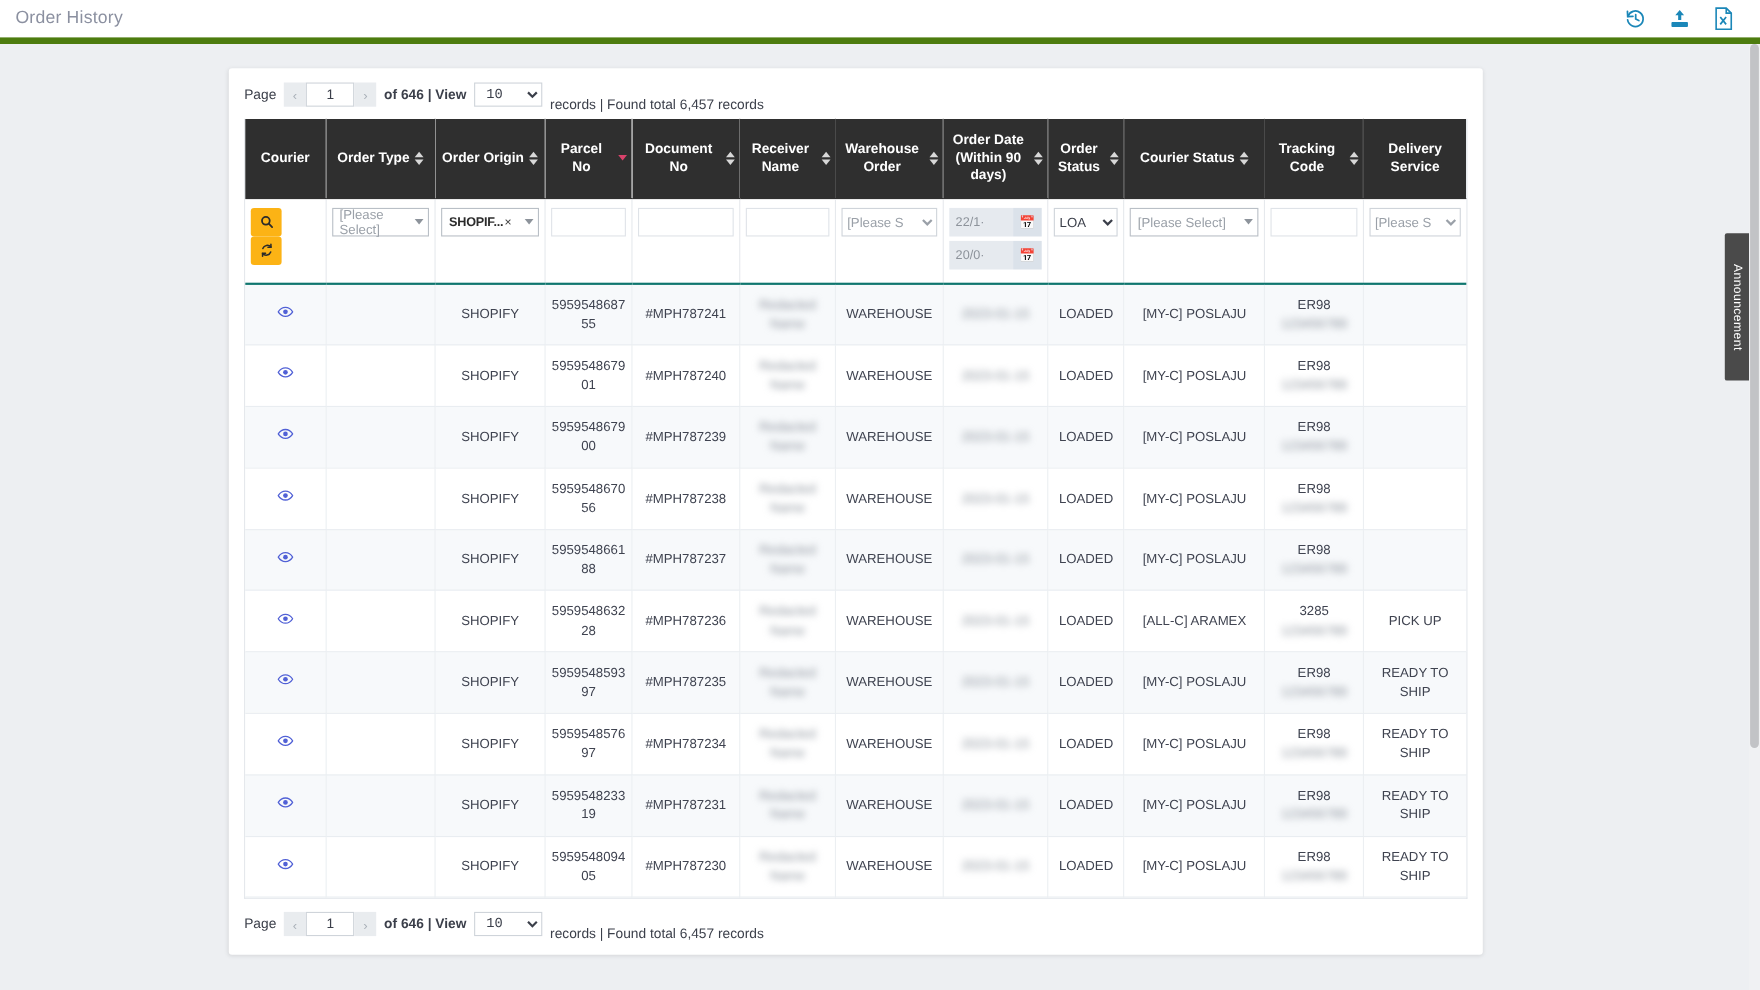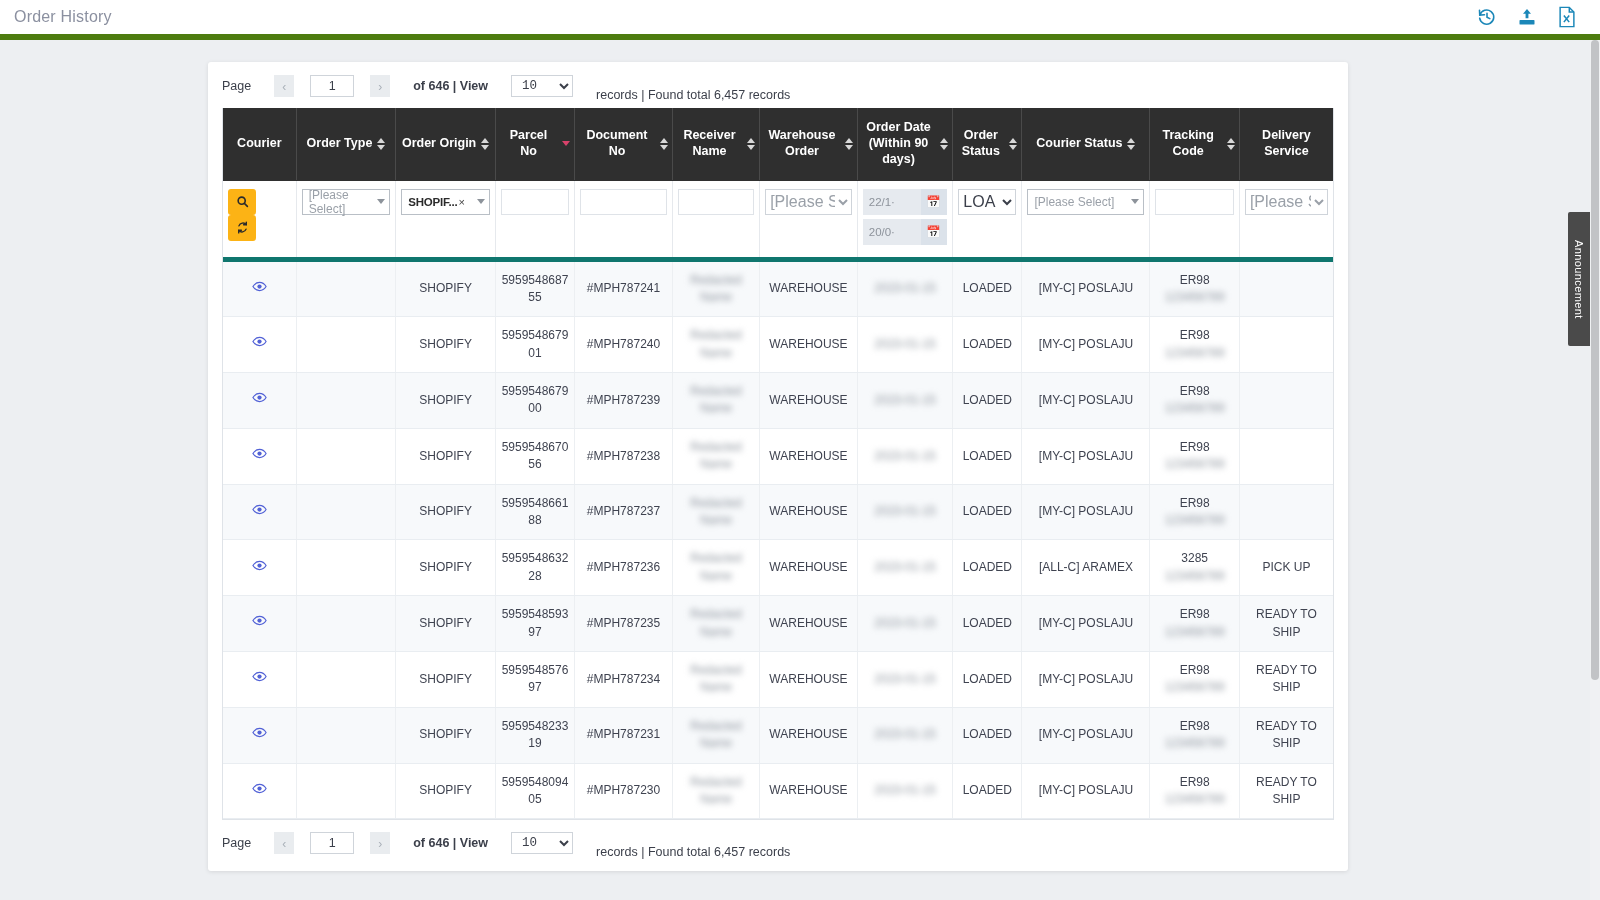--- a/index.html
+++ b/index.html
@@ -58,21 +58,21 @@
     box-shadow: 0 1px 4px rgba(0,0,0,.10);
     padding: 10px 14px 14px 14px;
   }
 
   
   .pager {
     display: flex;
     align-items: center;
     font-size: 12.5px;
     color: #3b3f4a;
-    gap: 16px;
+    gap: 0;
     height: 28px;
   }
   .pager-label { margin-right: 7px; }
   .pg-btn {
     width: 20px; height: 22px;
     background: #e9ecef;
     border: none;
     color: #a9b0b8;
     font-size: 12px;
     line-height: 22px;
@@ -139,21 +139,21 @@
     display: block;
   }
   .sorter i.up { border-bottom: 5px solid #d8d8d8; }
   .sorter i.down { border-top: 5px solid #d8d8d8; }
   .sorter.desc i.down { border-top-color: #d9426b; }
 
   
   tr.filters td {
     background: #fff;
     border-right: 1px solid #e6e9ed;
-    border-bottom: 5px solid #0f766e;
+    border-bottom: 2px solid #0f766e;
     padding: 8px 5px;
     vertical-align: top;
     height: 72px;
   }
   tr.filters td:last-child { border-right: none; }
   .btn-amber {
     width: 28px; height: 26px;
     background: #fcb315;
     border: none;
     border-radius: 3px;
@@ -170,21 +170,21 @@
     background: #fff;
     font-size: 12px;
     padding: 0 5px;
     color: #3b3f4a;
     font-family: "Liberation Sans", sans-serif;
   }
   .f-select {
     width: 100%; height: 26px;
     border: 1px solid #cfd4da;
     background: #fff;
-    font-size: 16px;
+    font-size: 12px;
     padding: 0 0;
     color: #3b3f4a;
     font-family: "Liberation Sans", sans-serif;
   }
   .f-select.ph { color: #9aa0a8; }
   .sel2 {
     width: 100%; height: 26px;
     border: 1px solid #b9bfc6;
     background: #fff;
     display: flex; align-items: center;

